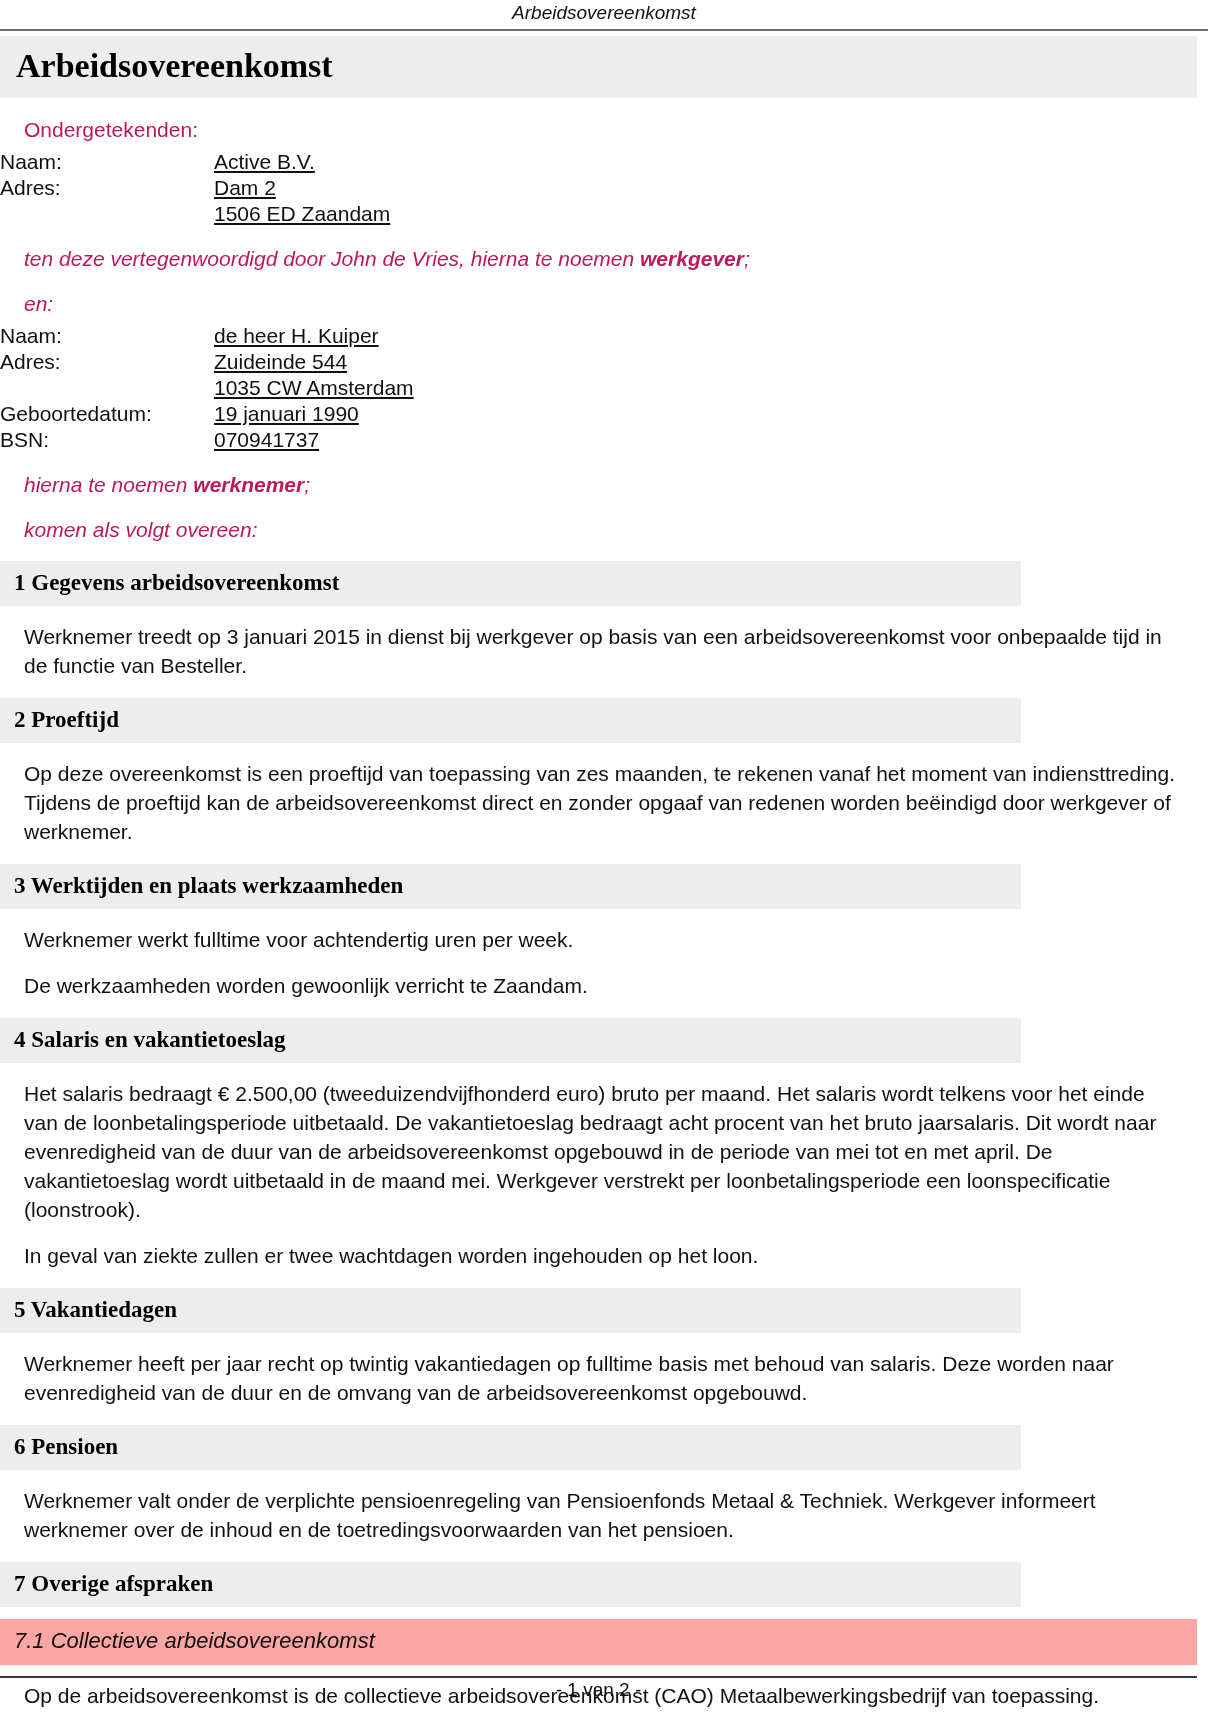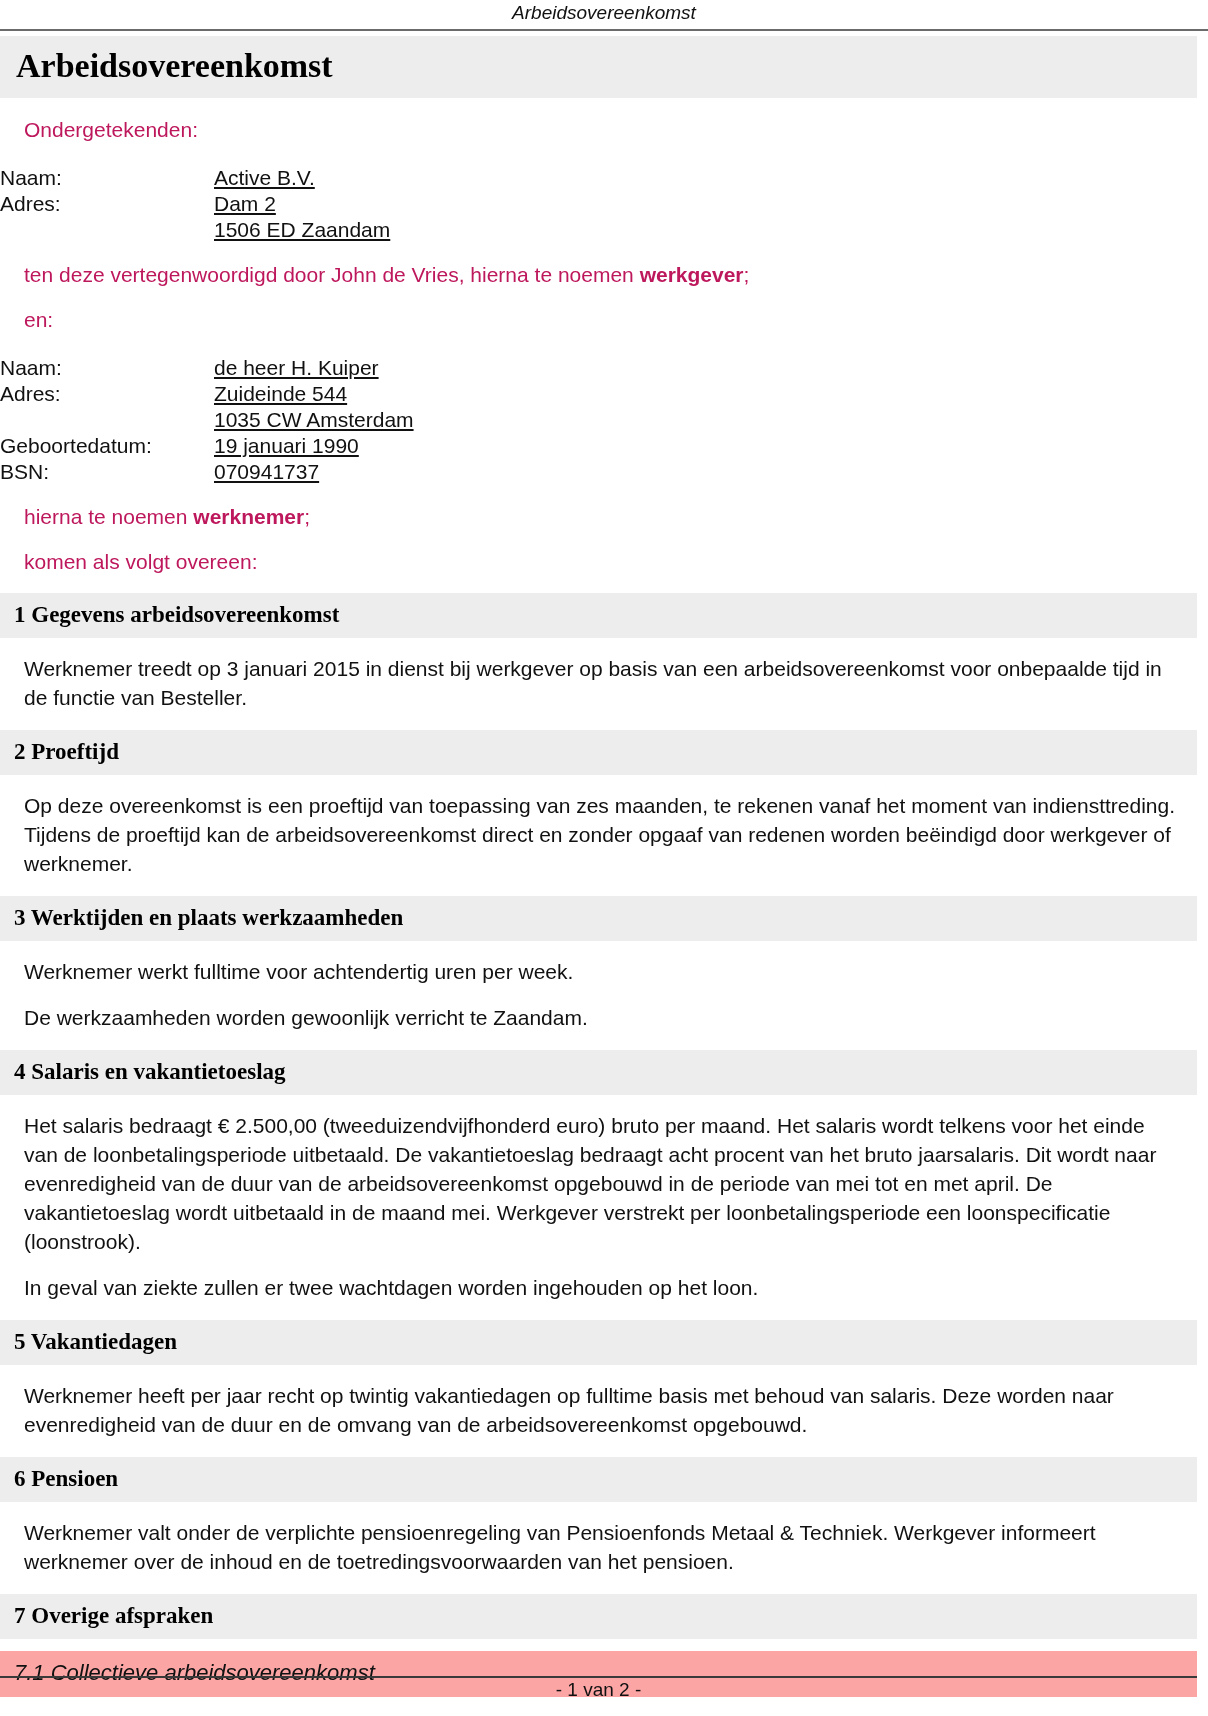--- a/index.html
+++ b/index.html
@@ -76,43 +76,43 @@
     font-size: 21px;
     line-height: 26px;
     color: #be185d;
     margin: 0;
     padding: 0 30px 0 24px;
   }
 
   .lead {
     margin-top: 19px;
   }
-  .gap-small { margin-top: 19px; }
+  .gap-small { margin-top: 19px; font-style: italic; }
 
   
   .deflist {
-    margin-top: 22px;
+    margin-top: 6px;
     padding-left: 12px;
     border-collapse: collapse;
   }
   .deflist td {
     font-size: 21px;
     line-height: 26px;
     color: #111111;
     padding: 0;
     vertical-align: top;
     white-space: nowrap;
   }
   .deflist td.k { width: 214px; padding-right: 0; }
   .deflist td.v { padding-left: 0; text-decoration: underline; }
 
   
   .sec-band {
     background: #ededed;
-    width: 1197px;
+    width: 1021px;
     box-sizing: border-box;
     padding: 7px 0 9px 14px;
     margin-top: 18px;
   }
   .sec-band h2 {
     margin: 0;
     font-family: "Liberation Serif", serif;
     font-weight: bold;
     font-size: 23px;
     line-height: 29px;

